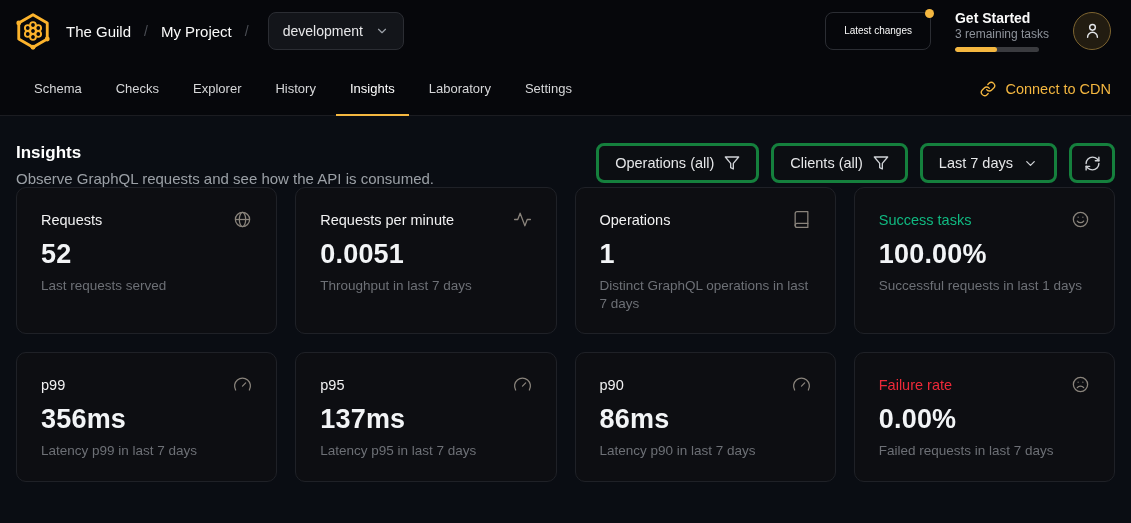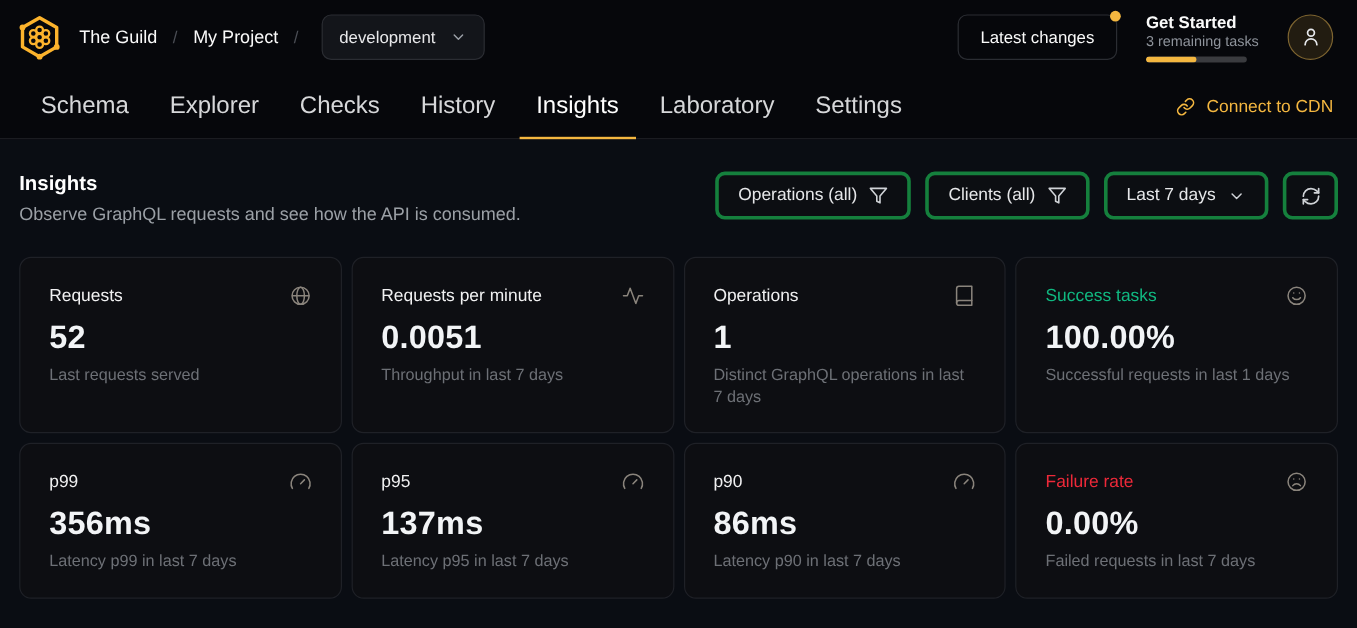--- a/index.html
+++ b/index.html
@@ -28,21 +28,21 @@
     height:38px; padding:0 14px; margin-left:6px;
     background:#13151a; border:1px solid #2b2d33; border-radius:8px;
     color:#e8e8ea; font-size:14px;
   }
   .target-select .chev { color:#9ca1a8; display:flex; }
 
   .topbar-right { display:flex; align-items:center; gap:24px; }
   .latest-changes {
     position:relative; height:38px; padding:0 18px;
     background:transparent; border:1px solid #2b2d33; border-radius:8px;
-    color:#fafafa; font-size:14px;
+    color:#fafafa; font-size:10px;
   }
   .notif-dot {
     position:absolute; top:-4px; right:-4px;
     width:9px; height:9px; border-radius:50%; background:#f4b740;
   }
   .get-started { text-align:left; }
   .gs-title { font-size:14px; font-weight:700; color:#fafafa; line-height:1.2; }
   .gs-sub { font-size:12px; color:#8e939b; margin:1px 0 6px; }
   .gs-bar { width:84px; height:5px; background:#3a3b3f; border-radius:3px; overflow:hidden; }
   .gs-fill { height:100%; background:#f4b740; border-radius:3px; }
@@ -56,21 +56,21 @@
   
   .tabs-bar {
     height:54px; background:#06070b; border-bottom:1px solid #1b1c21;
     display:flex; align-items:stretch; justify-content:space-between;
     padding:0 20px;
   }
   .tabs { display:flex; gap:6px; }
   .tab {
     position:relative; padding:0 14px; border:none; background:none;
     display:flex; align-items:center;
-    font-size:20px; color:#d6d7d9;
+    font-size:13px; color:#d6d7d9;
   }
   .tab.active { color:#ffffff; }
   .tab.active::after {
     content:""; position:absolute; left:0; right:0; bottom:-1px;
     height:2.5px; background:#f4b740;
   }
   .cdn-link {
     display:flex; align-items:center; gap:9px; align-self:center;
     color:#f4b740; font-size:14.5px; text-decoration:none;
   }
@@ -84,21 +84,21 @@
   .btn {
     display:flex; align-items:center; gap:10px;
     height:40px; padding:0 16px;
     background:#0c0e12; border:3px solid #15803d; border-radius:8px;
     color:#e6e7e9; font-size:14.5px;
   }
   .btn .ficon { color:#cfd2d6; display:flex; }
   .btn.icon-only { width:46px; justify-content:center; padding:0; }
 
   
-  .cards { display:grid; grid-template-columns:repeat(4,1fr); gap:8px; margin-top:27px; }
+  .cards { display:grid; grid-template-columns:repeat(4,1fr); gap:18px; }
   .card {
     background:#0d0e12; border:1px solid #1f2127; border-radius:10px;
     padding:22px 24px 20px;
   }
   .card-head { display:flex; justify-content:space-between; align-items:center; margin-bottom:10px; }
   .card-title { font-size:14.5px; color:#f1f1f2; }
   .card-title.success { color:#10b981; }
   .card-title.danger { color:#ed2939; }
   .card-icon { color:#8a847c; display:flex; }
   .card-value { font-size:27px; font-weight:700; color:#f2f4f6; letter-spacing:.2px; margin-bottom:7px; }
@@ -157,22 +157,22 @@
             <path d="M5.8 20.5a6.2 6.2 0 0 1 12.4 0"></path>
           </svg>
       </span>
     </button>
   </div>
 </header>
 
 <nav class="tabs-bar">
   <div class="tabs">
     <button class="tab">Schema</button>
+    <button class="tab">Checks</button>
     <button class="tab">Explorer</button>
-    <button class="tab">Checks</button>
     <button class="tab">History</button>
     <button class="tab active">Insights</button>
     <button class="tab">Laboratory</button>
     <button class="tab">Settings</button>
   </div>
   <a href="#" class="cdn-link">
     <span style="display:flex;">
       <svg width="16" height="16" viewBox="0 0 24 24" fill="none" stroke="currentColor" stroke-width="2" stroke-linecap="round" stroke-linejoin="round">
           <path d="M10 13a5 5 0 0 0 7.54.54l3-3a5 5 0 0 0-7.07-7.07l-1.72 1.71"></path>
           <path d="M14 11a5 5 0 0 0-7.54-.54l-3 3a5 5 0 0 0 7.07 7.07l1.71-1.71"></path>

